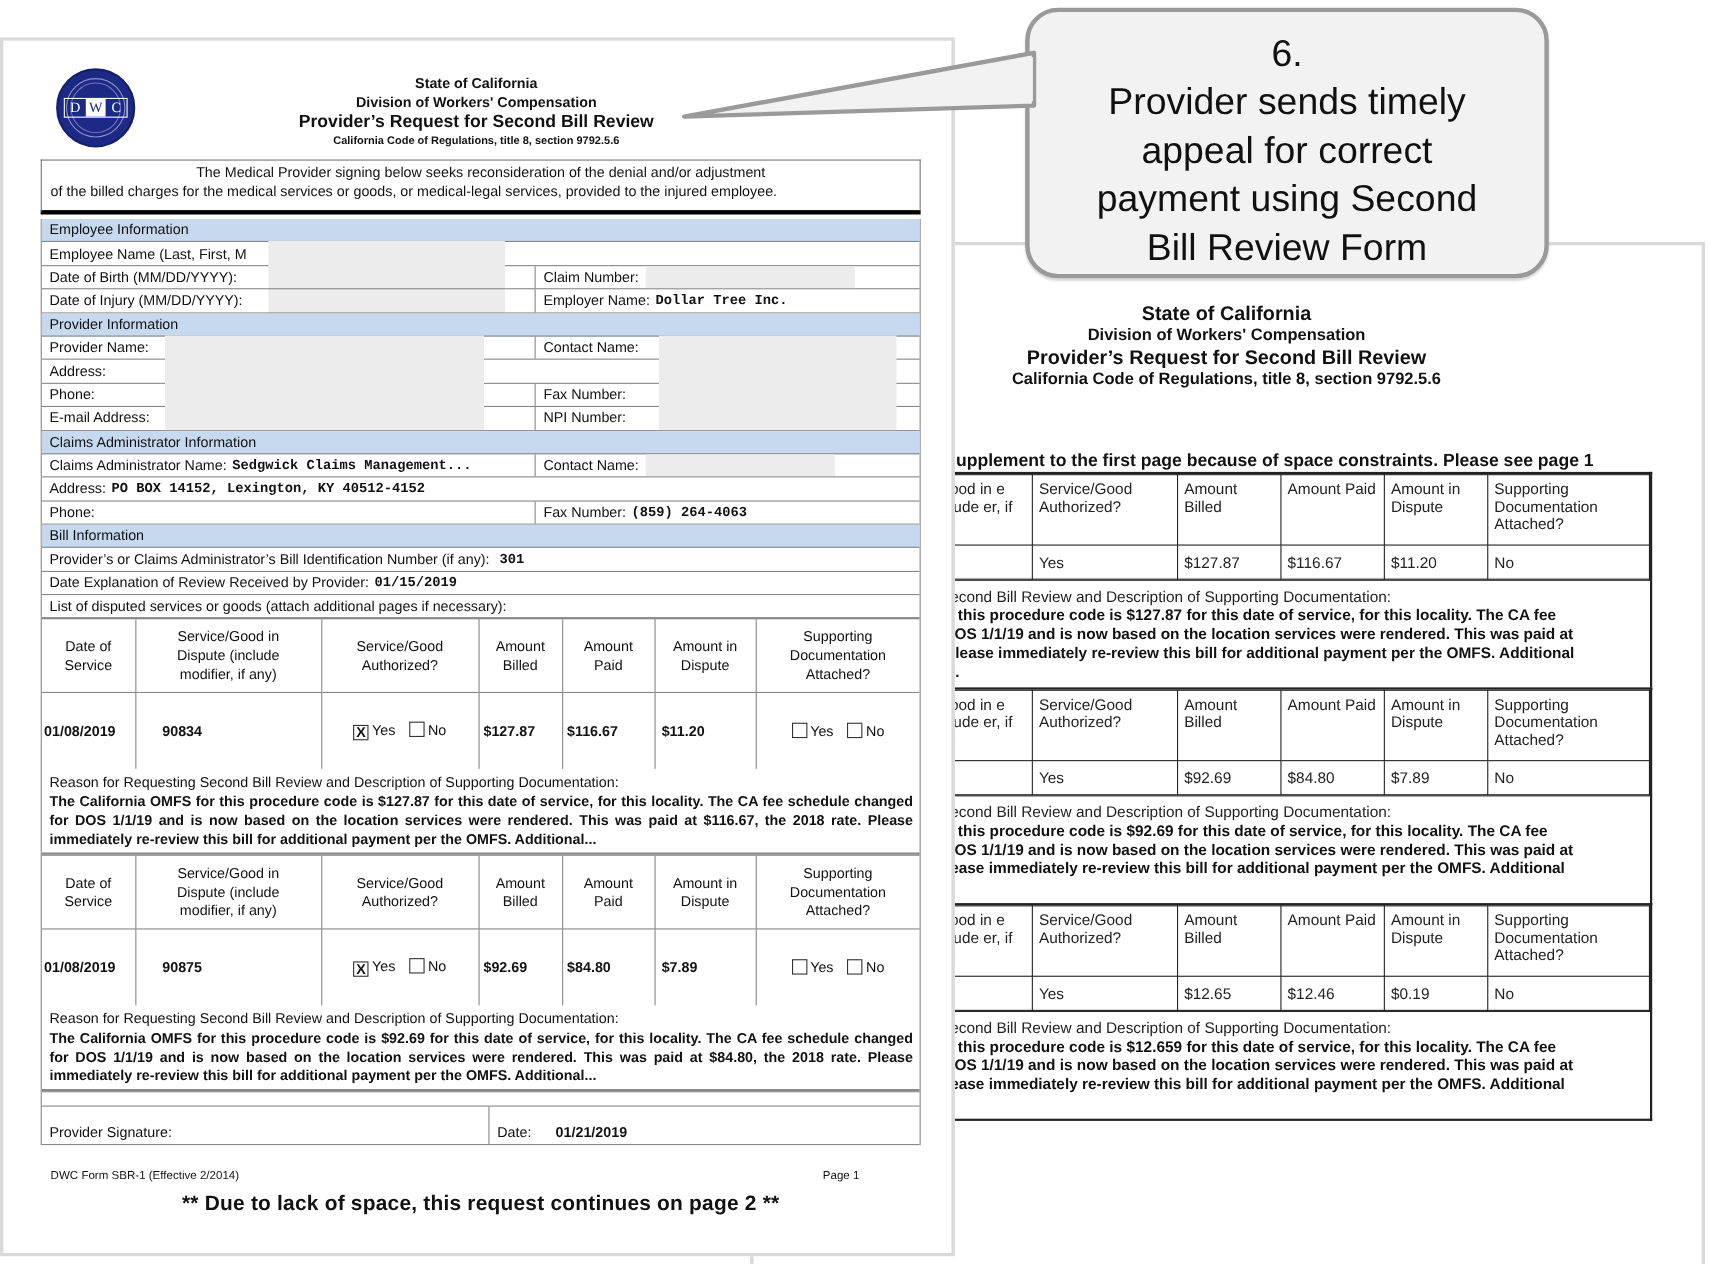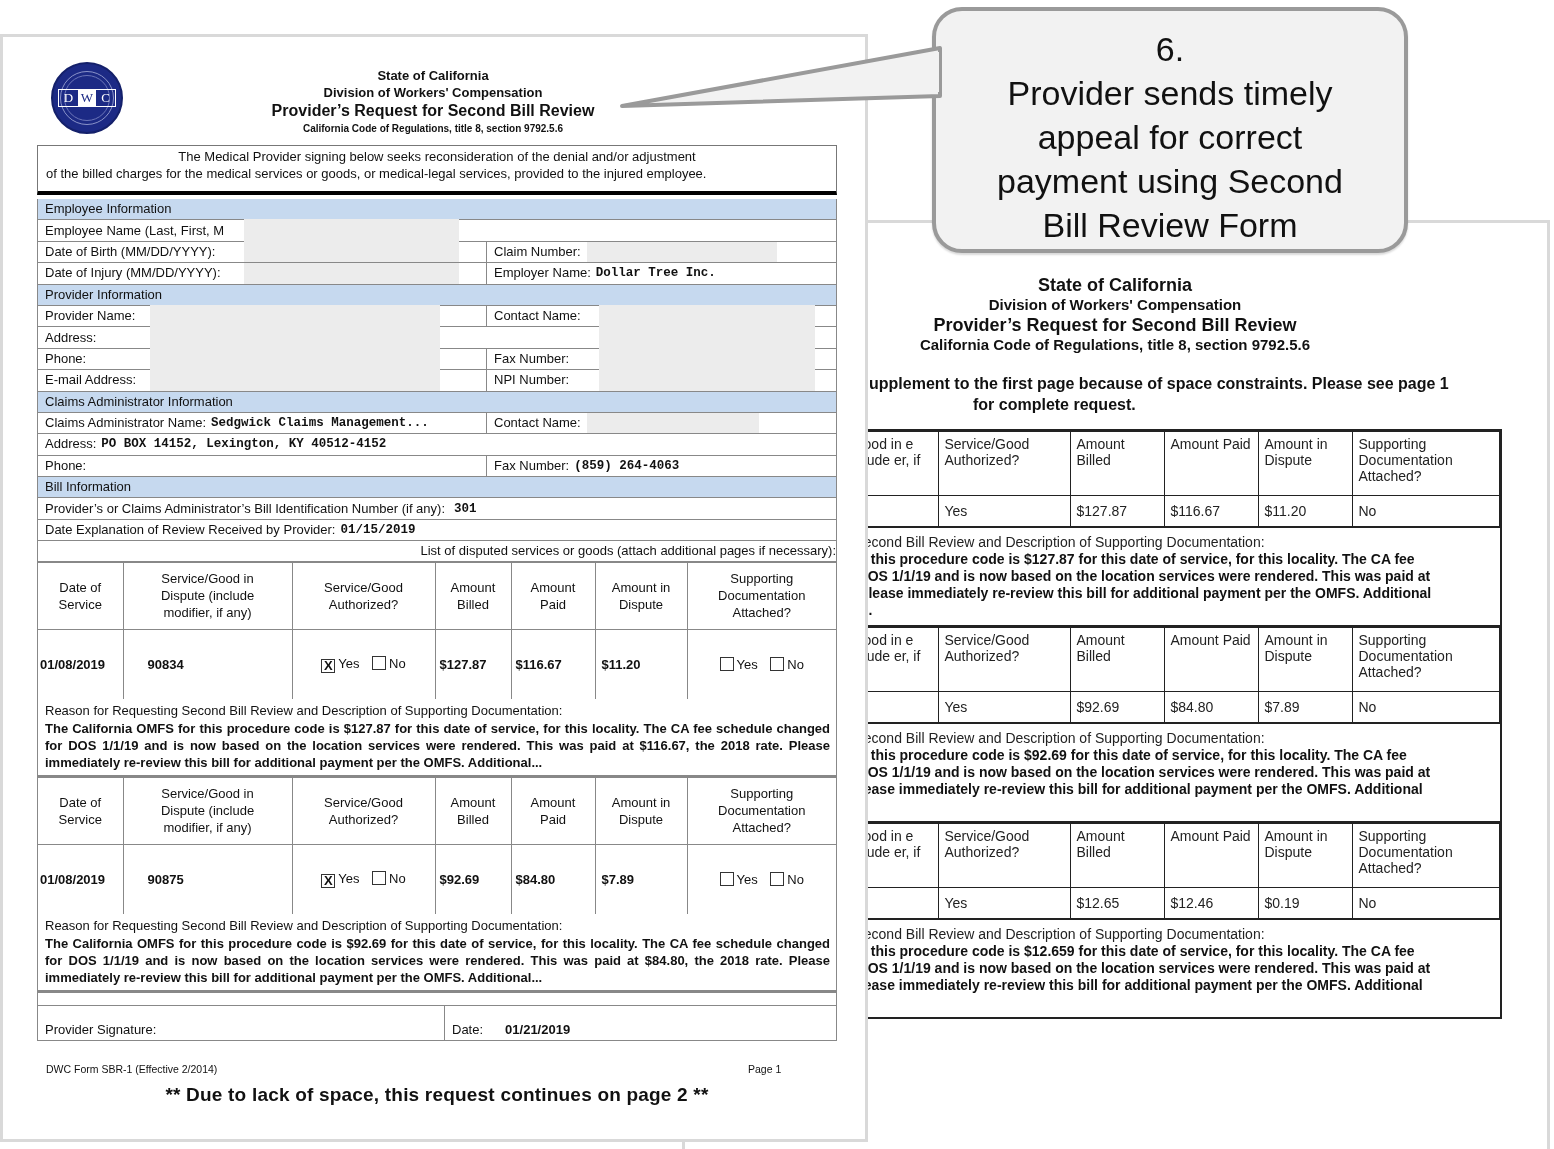--- a/index.html
+++ b/index.html
@@ -102,21 +102,21 @@
 
 <div class="page2">
   <div class="page2-clip">
     <div class="p2-title-block">
       <div class="t1">State of California</div>
       <div class="t2">Division of Workers' Compensation</div>
       <div class="t3">Provider’s Request for Second Bill Review</div>
       <div class="t4">California Code of Regulations, title 8, section 9792.5.6</div>
     </div>
     <div class="p2-note" style="left:184px; width:660px;">
-      <span style="display:block; white-space:nowrap; text-align:left;">upplement to the first page because of space constraints.  Please see page 1</span>
+      <span style="display:block; white-space:nowrap; text-align:left;margin-top:36px;">upplement to the first page because of space constraints.  Please see page 1</span>
       <span style="display:block; text-align:left; padding-left:104px;">for complete request.</span>
     </div>
 
     <div id="p2blocks">
         <div class="p2-block" style="top: 206px;">
       <table class="p2-table">
         <tbody>
               <tr class="hdr">
           <td style="width:103px;">e/Good in e (include er, if any)</td>
           <td style="width:132px;">Service/Good Authorized?</td>
@@ -323,21 +323,21 @@
           <span class="mono" style="margin-left:9px;">301</span>
         </div>
     </div>
     <div class="row">
       <div class="cell" style="width:100%;">
           <span>Date Explanation of Review Received by Provider:</span>
           <span class="mono">01/15/2019</span>
         </div>
     </div>
     <div class="row" style="border-bottom:2px solid #888;">
-      <div class="cell" style="width:100%;justify-content:flex-end;">
+      <div class="cell" style="width:100%;">
           <span>List of disputed services or goods (attach additional pages if necessary):</span>
         </div>
     </div>
 
     <div id="p1services">
         <div class="svc">
       <table>
         <tbody>
               <tr class="hdr">
           <td style="width:85px;">Date of Service</td>

